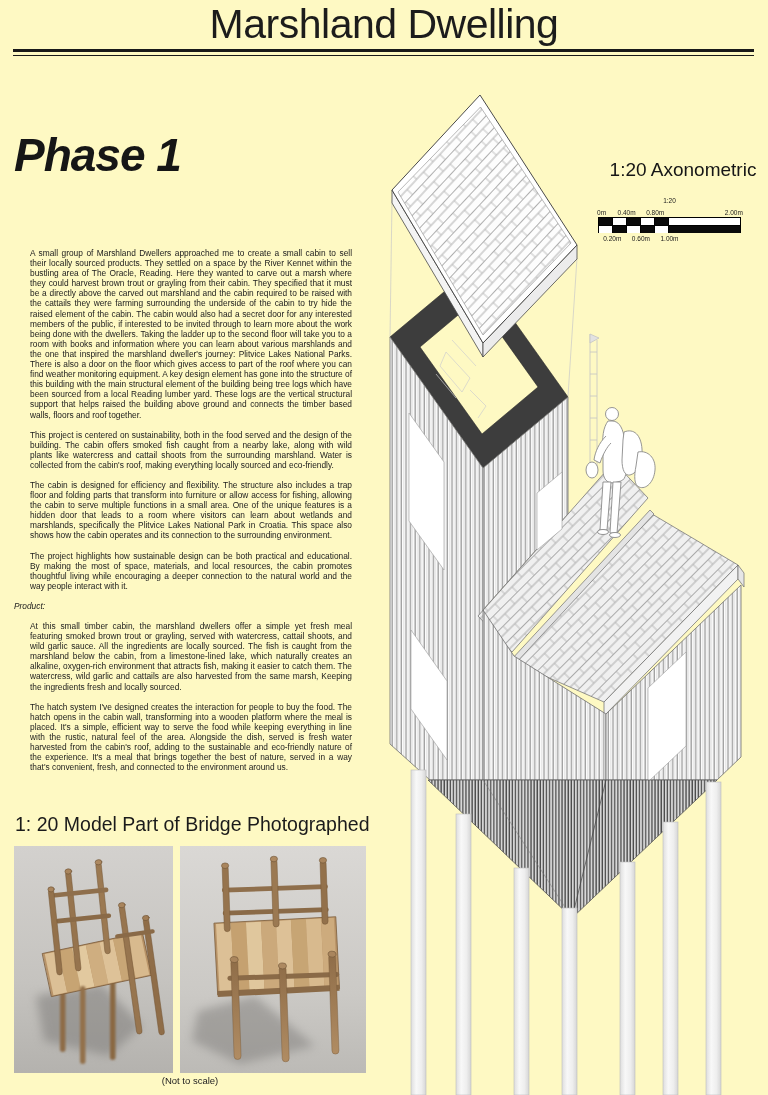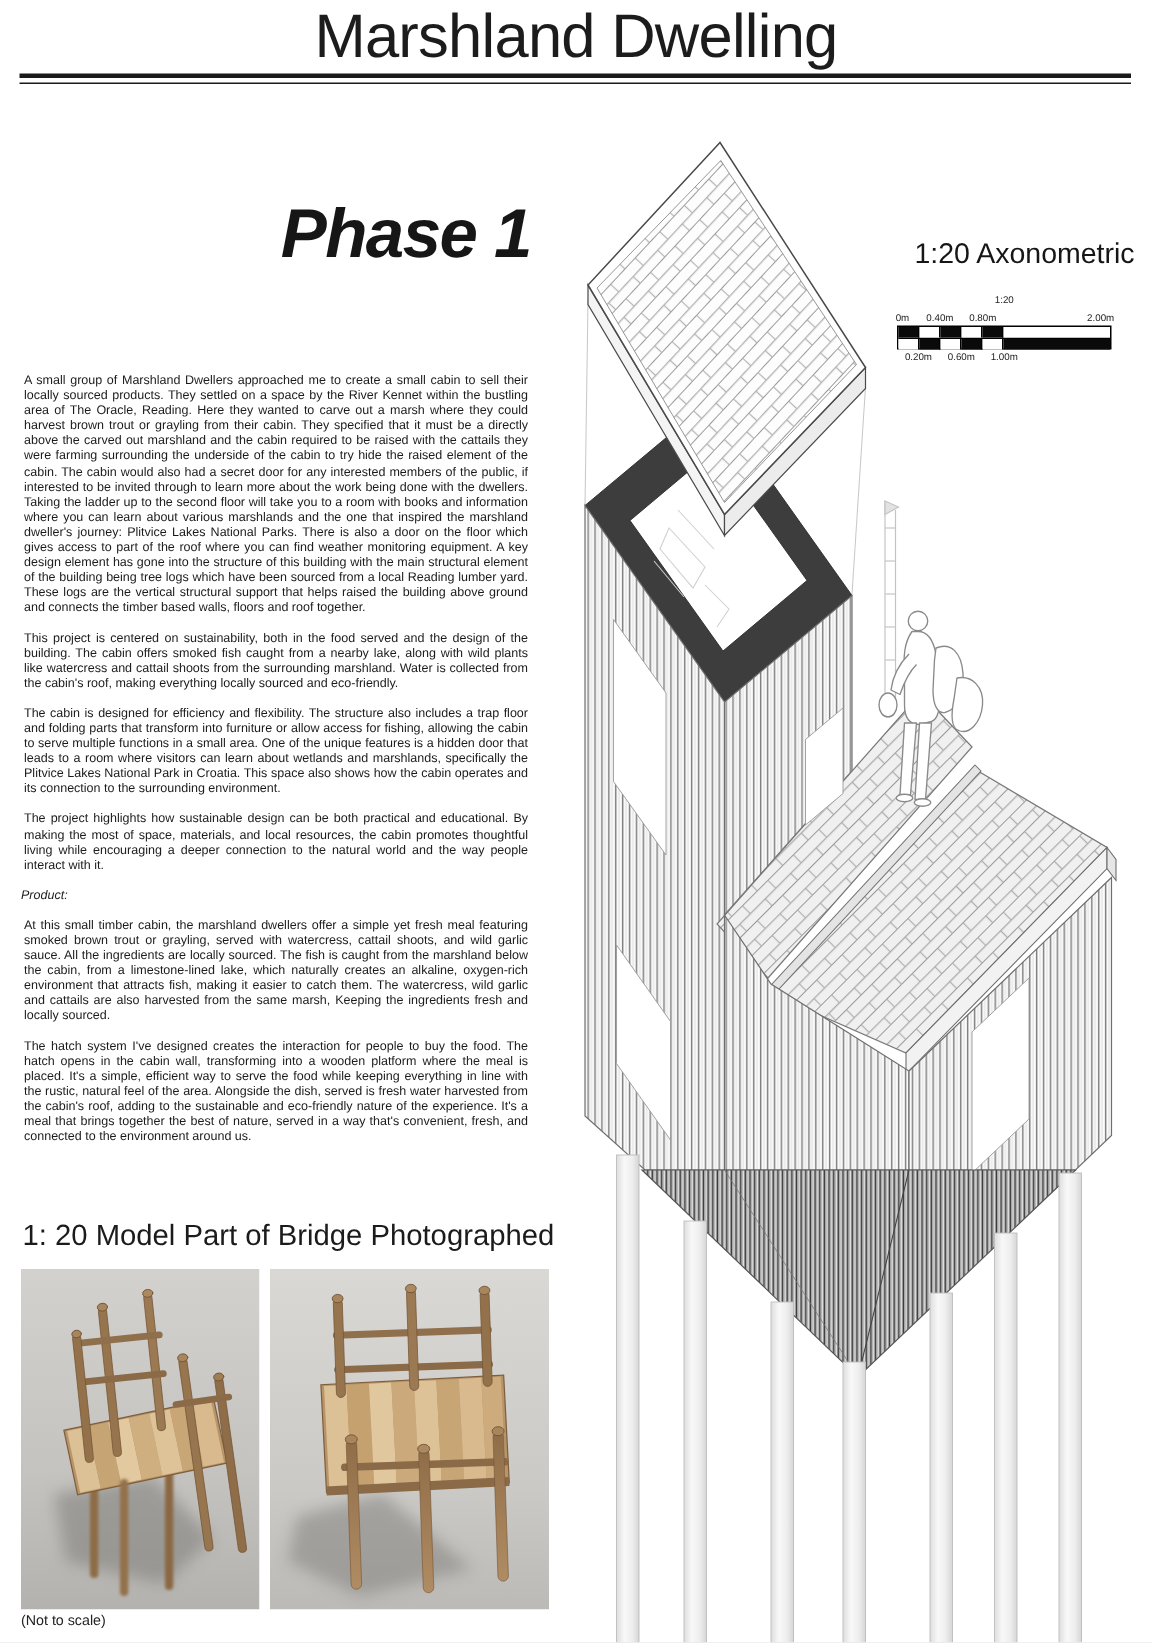--- a/index.html
+++ b/index.html
@@ -1,38 +1,38 @@
 <!DOCTYPE html>
 <html><head>
 <meta charset="utf-8">
 <style>
   html,body{margin:0;padding:0;background:#e8e8e8;}
   .page{
-    position:relative;width:768px;height:1095px;margin:0 auto;background:#ffffff;
+    position:relative;width:768px;height:1095px;margin:0 auto;background:#fef9c3;
     font-family:"Liberation Sans","DejaVu Sans",sans-serif;color:#111;overflow:hidden;
   }
   
   .title{position:absolute;top:1px;left:0;width:100%;text-align:center;
     font-size:41px;font-weight:400;letter-spacing:-0.5px;color:#1c1c1c;margin:0;}
   .title-rule{position:absolute;top:49px;left:13px;width:741px;height:3px;
     border-top:3.5px solid #1a1a1a;border-bottom:1.3px solid #1a1a1a;}
   
-  .phase-title{position:absolute;top:128px;left:14px;width:340px;margin:0;text-align:right;
+  .phase-title{position:absolute;top:128px;left:14px;width:340px;margin:0;text-align:left;
     font-size:46px;font-weight:bold;font-style:italic;letter-spacing:-1px;color:#161616;}
   .manifesto-heading{position:absolute;top:213px;left:14px;width:340px;margin:0;text-align:center;
     font-size:17.5px;font-weight:bold;color:#151515;}
   .left-col{position:absolute;top:248px;left:14px;width:338px;}
-  .left-col p{margin:0 0 10px 2px;font-size:8.35px;line-height:10.1px;text-align:justify;color:#1b1b1b;}
+  .left-col p{margin:0 0 10px 16px;font-size:8.35px;line-height:10.1px;text-align:justify;color:#1b1b1b;}
   .left-col p.label{font-style:italic;text-align:left;margin:1px 0 10px 0;}
   .model-heading{position:absolute;top:812px;left:14px;width:400px;margin:1px;
     font-size:19.5px;font-weight:400;color:#1b1b1b;}
   .photo{position:absolute;top:846px;height:227px;}
   .photo-1{left:14px;width:159px;}
   .photo-2{left:180px;width:186px;}
-  .photo-caption{position:absolute;top:1075px;left:14px;width:352px;margin:0;text-align:left;
+  .photo-caption{position:absolute;top:1075px;left:14px;width:352px;margin:0;text-align:center;
     font-size:9.5px;color:#222;}
   
   .axon-heading{position:absolute;top:147px;left:578px;width:186px;margin:12px;text-align:center;
     font-size:19px;font-weight:400;line-height:22px;color:#161616;}
   .scalebar{position:absolute;top:197px;left:598px;width:143px;font-size:6.5px;color:#1a1a1a;}
   .sb-ratio{text-align:center;margin-bottom:5px;}
   .sb-top,.sb-bottom{position:relative;height:8px;}
   .sb-top span,.sb-bottom span{position:absolute;transform:translateX(-50%);white-space:nowrap;}
   .sb-top .edge-l{transform:translateX(-10%);}
   .sb-top .edge-r{transform:translateX(-90%);}

